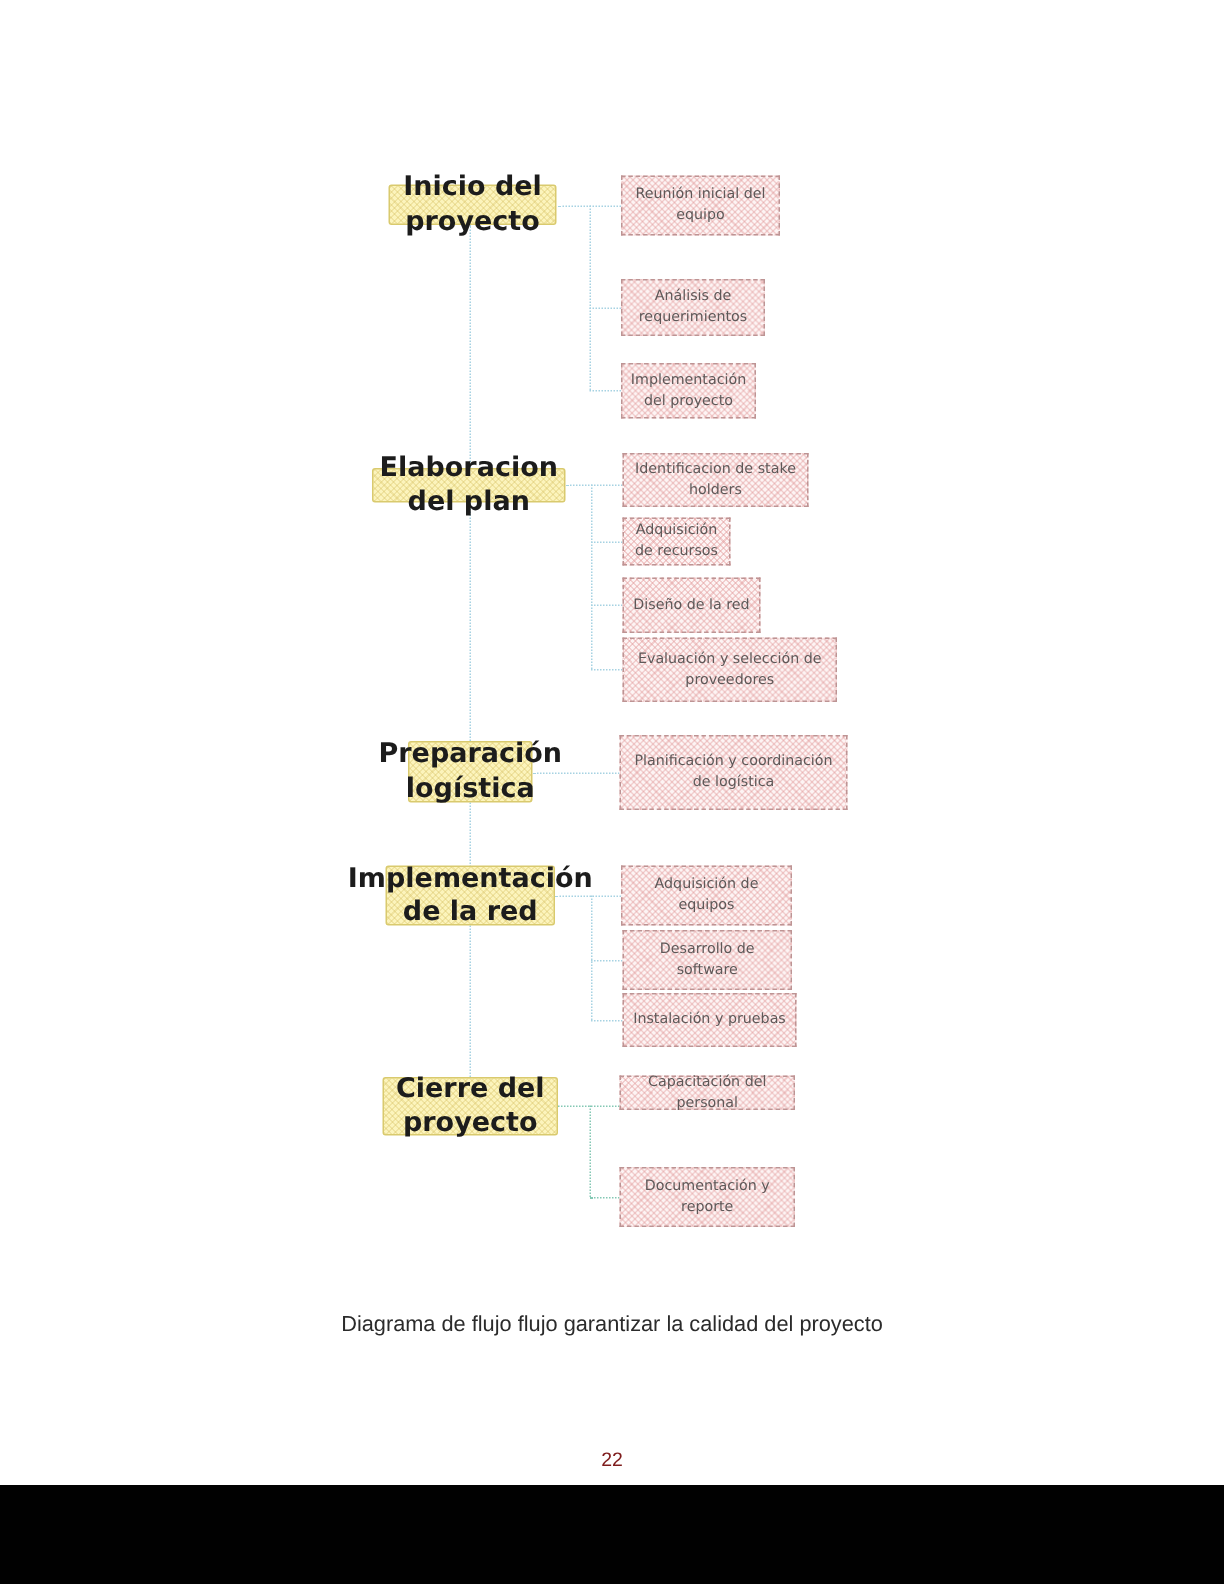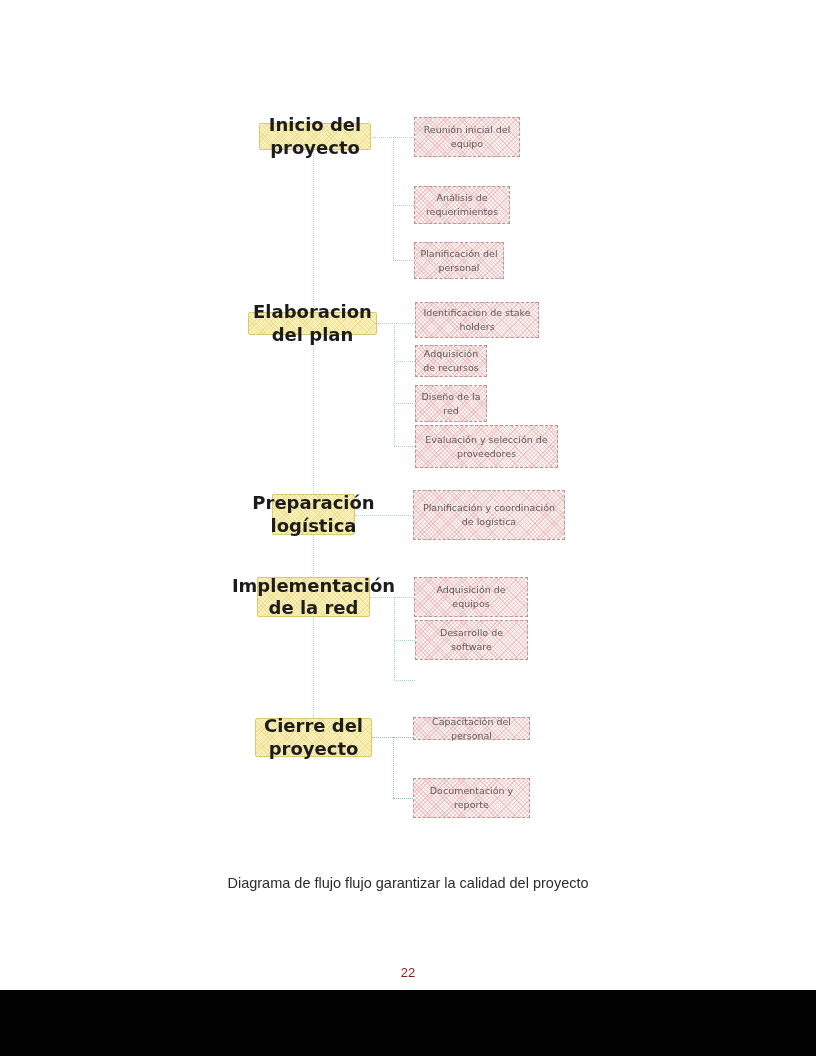--- a/index.html
+++ b/index.html
@@ -82,38 +82,38 @@
   <div class="phase" style="left:259px;top:123px;width:112px;height:27px;">
     <span>Inicio del proyecto</span>
   </div>
   <div class="task" style="left:414px;top:186px;width:96px;height:38px;">
     <span>Análisis de requerimientos</span>
   </div>
   <div class="task" style="left:414px;top:117px;width:106px;height:40px;">
     <span>Reunión inicial del equipo</span>
   </div>
   <div class="task" style="left:414px;top:242px;width:90px;height:37px;">
-    <span>Planificación del personal</span>
+    <span>Implementación del proyecto</span>
   </div>
 
   <div class="hline" style="left:377px;top:323px;width:38px;"></div>
   <div class="vline" style="left:394px;top:323px;height:123px;"></div>
   <div class="hline" style="left:394px;top:361px;width:21px;"></div>
   <div class="hline" style="left:394px;top:403px;width:21px;"></div>
   <div class="hline" style="left:394px;top:446px;width:21px;"></div>
   <div class="phase" style="left:248px;top:312px;width:129px;height:23px;">
     <span>Elaboracion del plan</span>
   </div>
   <div class="task" style="left:415px;top:302px;width:124px;height:36px;">
     <span>Identificacion de stake holders</span>
   </div>
   <div class="task" style="left:415px;top:345px;width:72px;height:32px;">
     <span>Adquisición de recursos</span>
   </div>
-  <div class="task" style="left:415px;top:385px;width:72px;height:37px;">
+  <div class="task" style="left:415px;top:385px;width:92px;height:37px;">
     <span>Diseño de la red</span>
   </div>
   <div class="task" style="left:415px;top:425px;width:143px;height:43px;">
     <span>Evaluación y selección de proveedores</span>
   </div>
 
   <div class="hline" style="left:355px;top:515px;width:58px;"></div>
   <div class="phase" style="left:272px;top:494px;width:83px;height:41px;">
     <span>Preparación logística</span>
   </div>
@@ -127,20 +127,23 @@
   <div class="hline" style="left:394px;top:680px;width:21px;"></div>
   <div class="phase" style="left:257px;top:577px;width:113px;height:40px;">
     <span>Implementación de la red</span>
   </div>
   <div class="task" style="left:414px;top:577px;width:114px;height:40px;">
     <span>Adquisición de equipos</span>
   </div>
   <div class="task" style="left:415px;top:620px;width:113px;height:40px;">
     <span>Desarrollo de software</span>
   </div>
+  <div class="task" style="left:415px;top:662px;width:116px;height:36px;">
+    <span>Instalación y pruebas</span>
+  </div>
 
   <div class="hline teal" style="left:372px;top:737px;width:41px;"></div>
   <div class="vline teal" style="left:393px;top:737px;height:61px;"></div>
   <div class="hline teal" style="left:393px;top:798px;width:20px;"></div>
   <div class="phase" style="left:255px;top:718px;width:117px;height:39px;">
     <span>Cierre del proyecto</span>
   </div>
   <div class="task" style="left:413px;top:717px;width:117px;height:23px;">
     <span>Capacitación del personal</span>
   </div>

